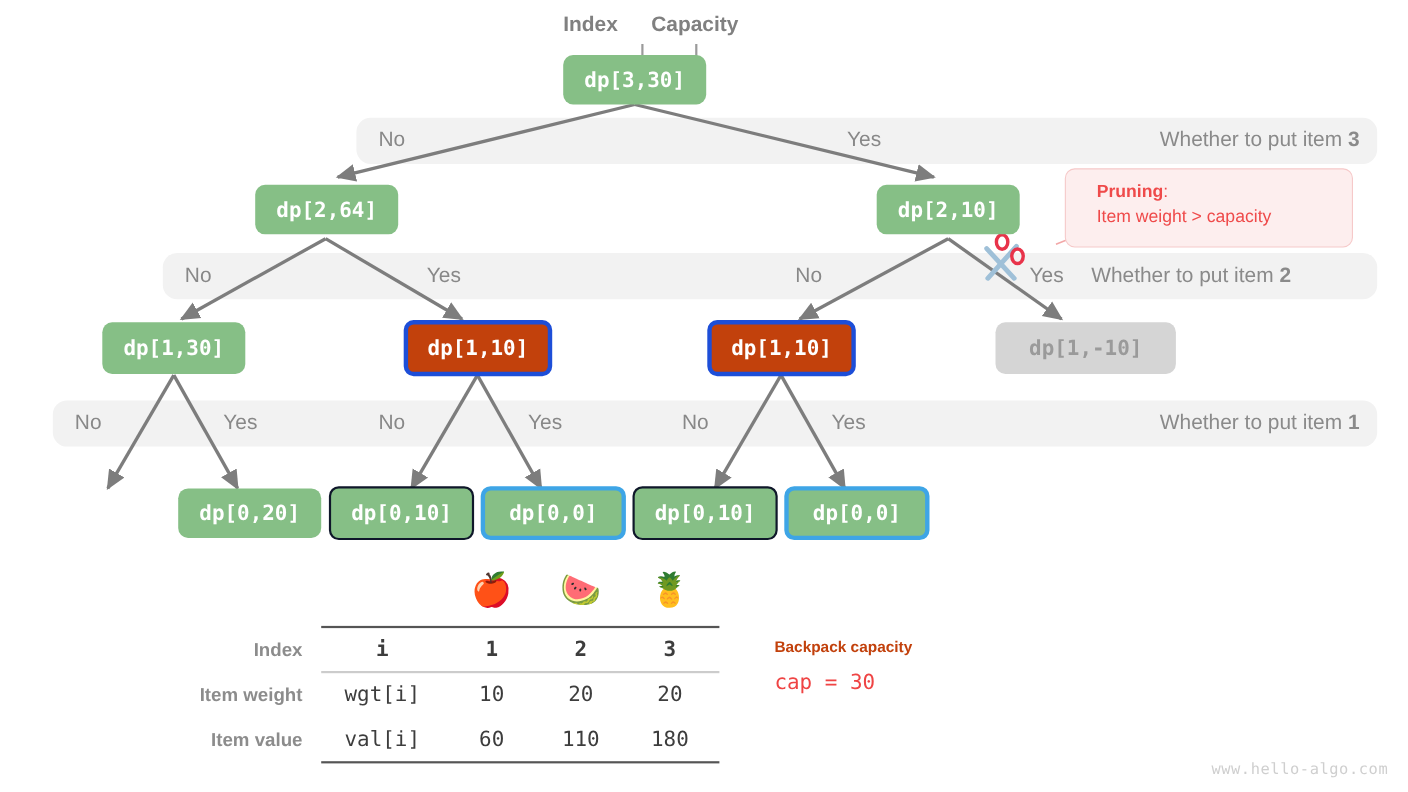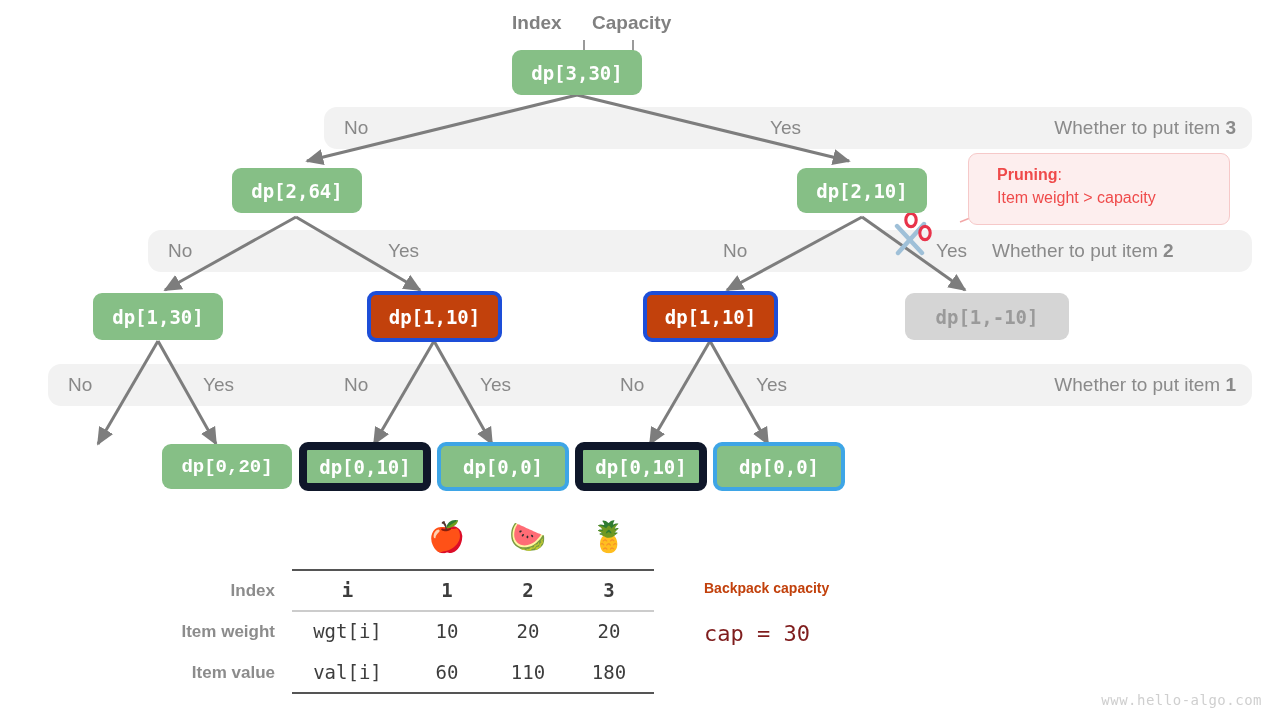--- a/index.html
+++ b/index.html
@@ -27,21 +27,21 @@
     background:#86bf86; border-radius:9px;
     color:#ffffff; font-family:"DejaVu Sans Mono", monospace;
     font-size:19px; font-weight:bold;
     display:flex; align-items:center; justify-content:center;
     letter-spacing:0px;
   }
   .node.greyed {
     background:#d5d5d5; color:#9a9a9a;
   }
   .node.bd-orange { border:4px solid #1d4ed8; background:#c2410c;text-align:center; }
-  .node.bd-purple { border:8px solid #0f172a; }
+  .node.bd-purple { border:2px solid #0f172a; }
   .node.bd-cyan   { border:4px solid #3ea5e6; }
 
   
   .hdr-label {
     position:absolute; font-size:19px; font-weight:bold; color:#808080;
     white-space:nowrap;
   }
   .tick { position:absolute; background:#9a9a9a; width:2px; }
 
   
@@ -64,21 +64,21 @@
     position:absolute; font-family:"DejaVu Sans Mono", monospace;
     font-size:19px; color:#3d3d3d; white-space:nowrap;
     text-align:center;
   }
   .cell.bold { font-weight:bold; }
   .hline { position:absolute; background:#555555; height:2px; }
   .hline.light { background:#cccccc; height:1.5px; }
 
   .capblock { position:absolute; }
   .capblock .t1 { font-size:14px; font-weight:bold; color:#c2410c; white-space:nowrap;}
-  .capblock .t2 { font-family:"DejaVu Sans Mono", monospace; font-size:22px; color:#7f1d1d; margin-top:25px; white-space:nowrap;}
+  .capblock .t2 { font-family:"DejaVu Sans Mono", monospace; font-size:19px; color:#ef4444; margin-top:13px; white-space:nowrap;}
 
   .watermark {
     position:absolute; right:18px; bottom:12px;
     font-family:"DejaVu Sans Mono", monospace;
     font-size:14px; color:#cfcfcf; letter-spacing:.5px;
   }
   svg.overlay { position:absolute; left:0; top:0; width:1280px; height:720px; pointer-events:none; }
   .fruit { position:absolute; font-size:30px; text-align:center; line-height:1; }
 </style>
 </head>
@@ -153,21 +153,21 @@
   <div class="node" style="left:512px; top:50px; width:130px; height:45px;">dp[3,30]</div>
 
   <div class="node" style="left:232px; top:168px; width:130px; height:45px;">dp[2,64]</div>
   <div class="node" style="left:797px; top:168px; width:130px; height:45px;">dp[2,10]</div>
 
   <div class="node" style="left:93px; top:293px; width:130px; height:47px;">dp[1,30]</div>
   <div class="node bd-orange" style="left:367px; top:291px; width:135px; height:51px;">dp[1,10]</div>
   <div class="node bd-orange" style="left:643px; top:291px; width:135px; height:51px;">dp[1,10]</div>
   <div class="node greyed" style="left:905px; top:293px; width:164px; height:47px;">dp[1,-10]</div>
 
-  <div class="node" style="left:162px; top:444px; width:130px; height:45px;font-family:Liberation Mono, monospace;">dp[0,20]</div>
+  <div class="node" style="left:162px; top:444px; width:130px; height:45px;">dp[0,20]</div>
   <div class="node bd-purple" style="left:299px; top:442px; width:132px; height:49px;">dp[0,10]</div>
   <div class="node bd-cyan" style="left:437px; top:442px; width:132px; height:49px;">dp[0,0]</div>
   <div class="node bd-purple" style="left:575px; top:442px; width:132px; height:49px;">dp[0,10]</div>
   <div class="node bd-cyan" style="left:713px; top:442px; width:132px; height:49px;">dp[0,0]</div>
 
   <div class="callout" style="left:968px; top:153px; width:262px; height:72px;">
     <div class="l1"><b>Pruning</b><span>:</span></div>
     <div class="l2">Item weight &gt; capacity</div>
   </div>
 

